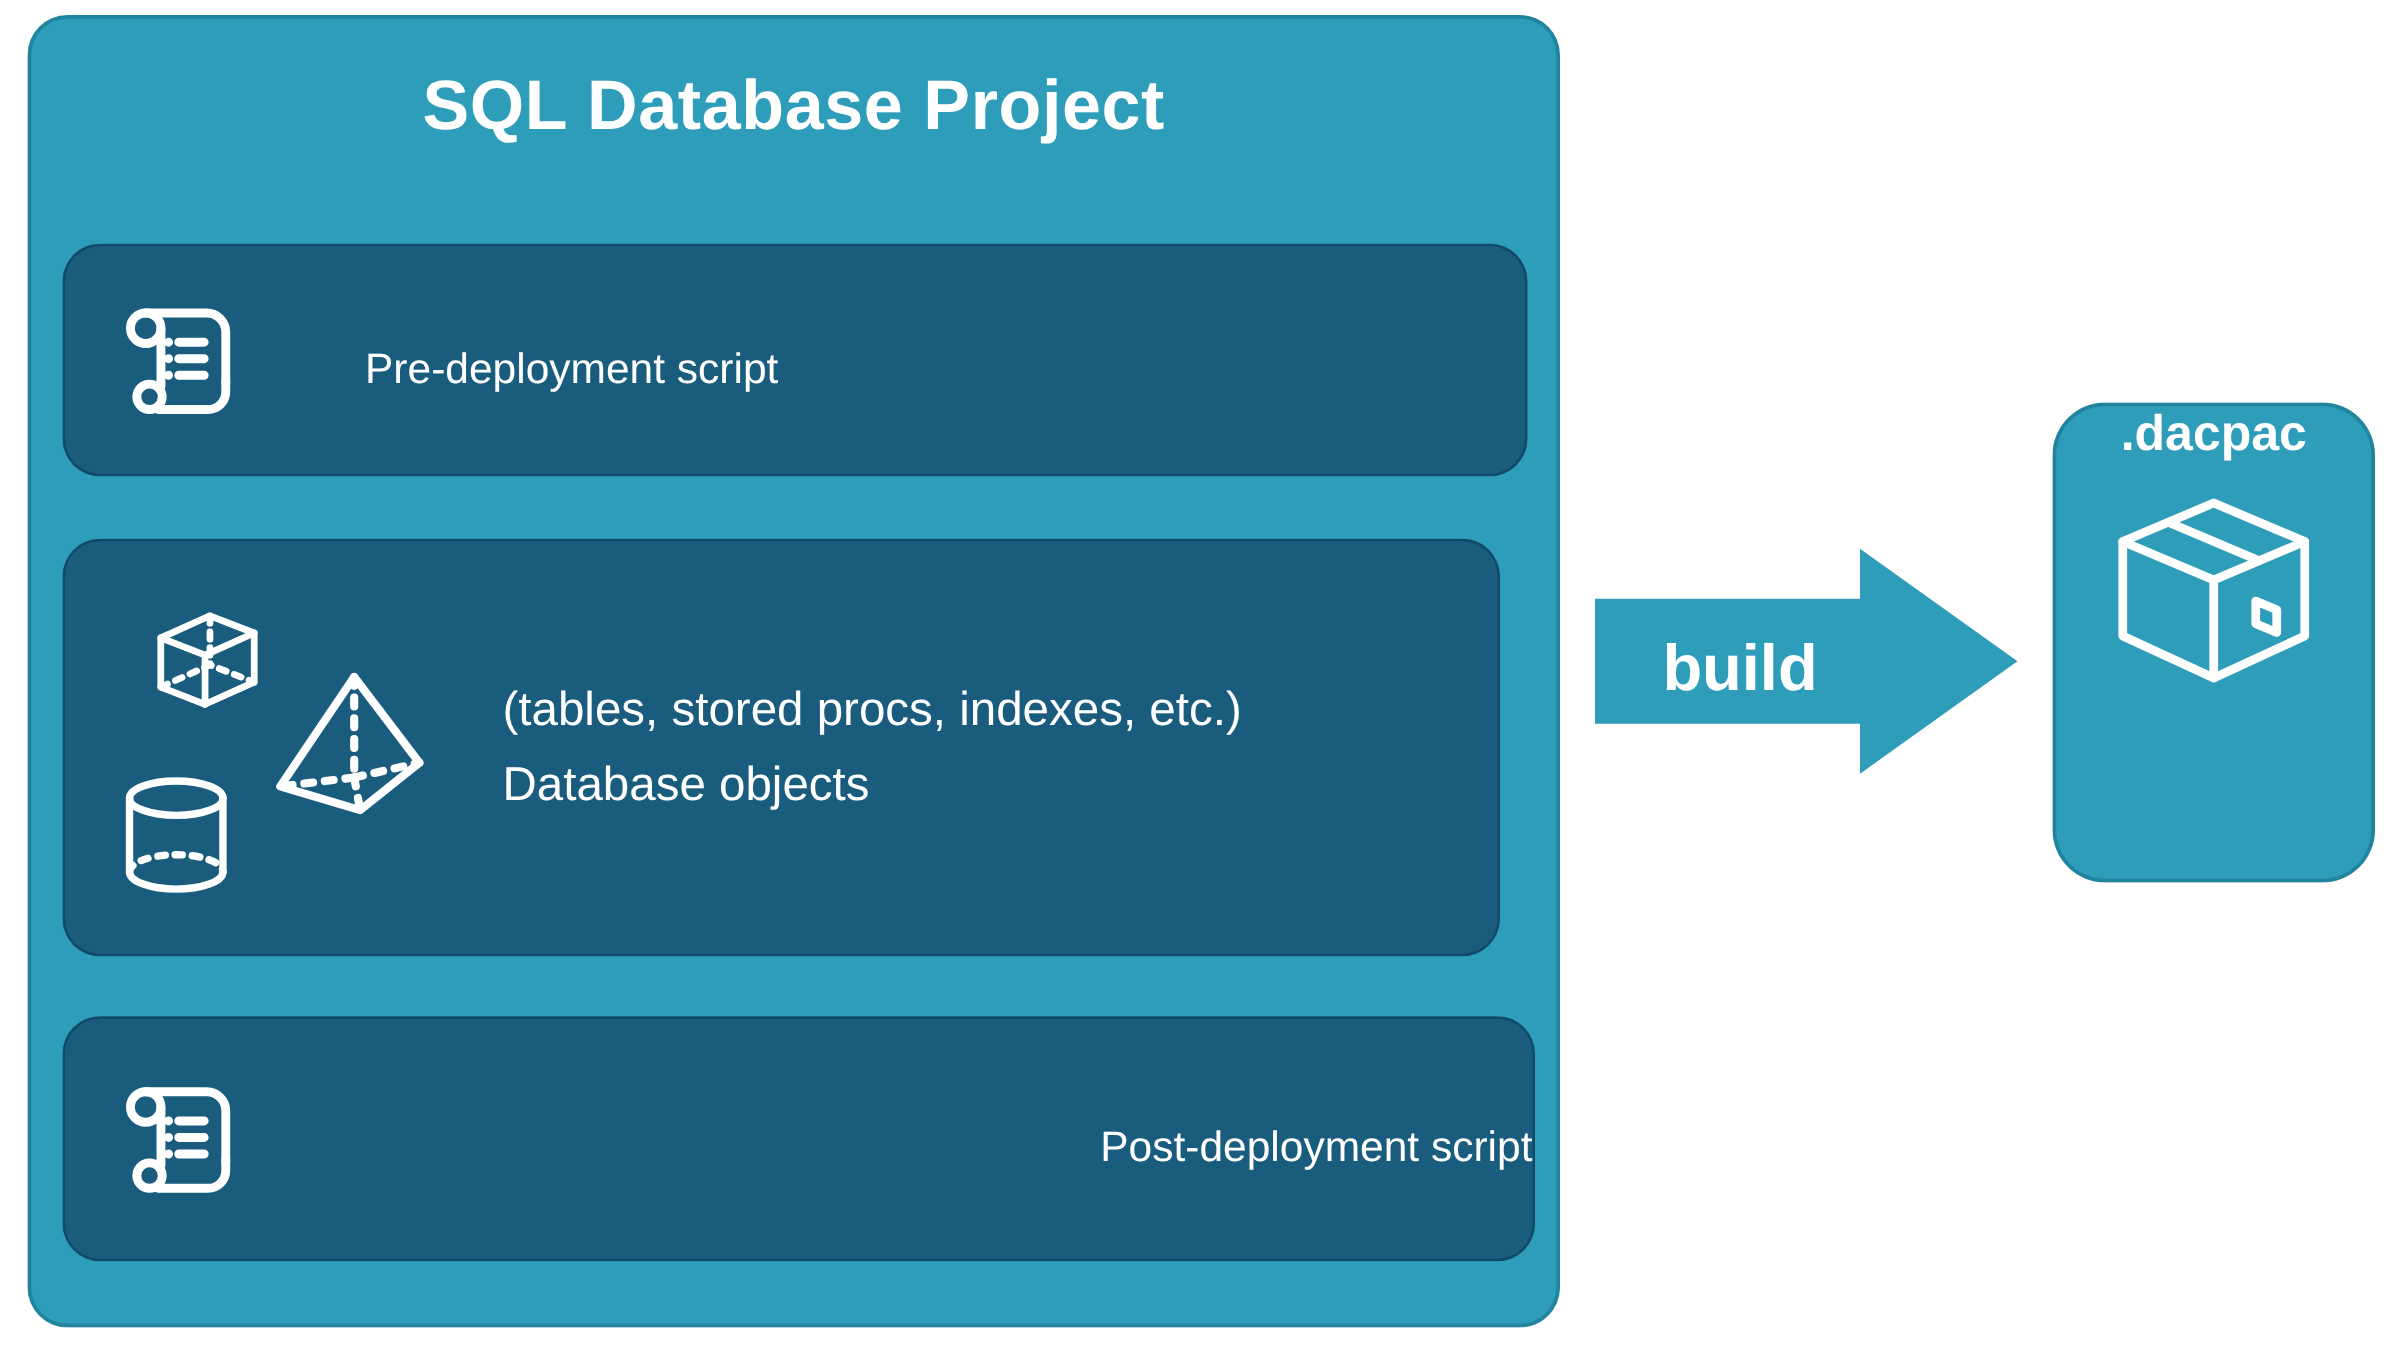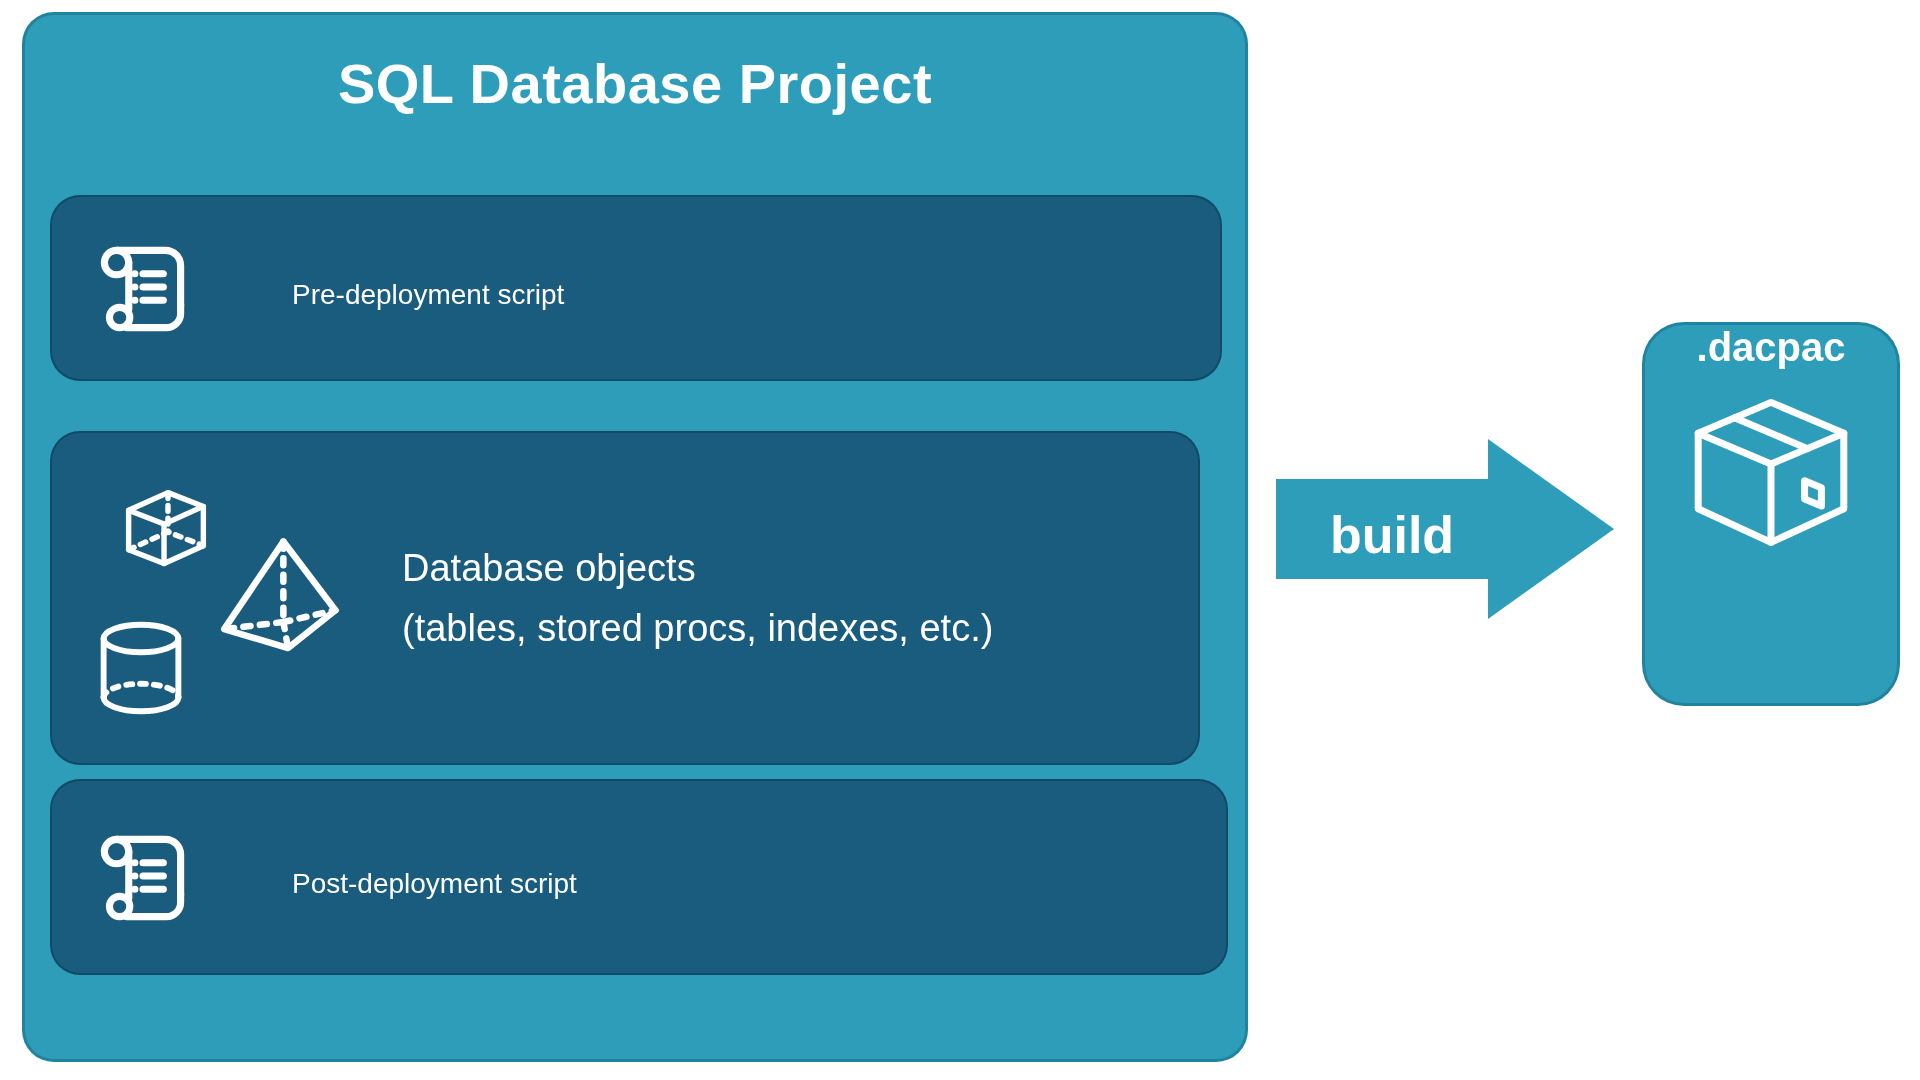--- a/index.html
+++ b/index.html
@@ -21,23 +21,23 @@
   .project-title{
     position:absolute;left:0;top:36px;width:100%;text-align:center;
     font-size:56px;font-weight:700;color:var(--text);letter-spacing:0.5px;
   }
   .inner-box{
     position:absolute;background:var(--dark);border:2px solid rgba(0,40,60,0.35);
     border-radius:30px;box-sizing:border-box;display:flex;align-items:center;
   }
   .box-pre{left:25px;top:180px;width:1172px;height:186px;}
   .box-objects{left:25px;top:416px;width:1150px;height:334px;}
-  .box-post{left:25px;top:764px;width:1178px;height:196px;}
+  .box-post{left:25px;top:798px;width:1178px;height:196px;justify-content:flex-end;}
   .inner-label{
-    margin-left:240px;font-size:28px;font-weight:500;color:var(--text);margin-top:14px;
+    margin-left:240px;font-size:34px;font-weight:500;color:var(--text);margin-top:14px;
   }
   .icon{display:block;position:absolute;}
   .icon svg{display:block;width:100%;height:100%;}
   .scroll-pre,.scroll-post{left:30px;top:50%;transform:translateY(-50%);width:122px;height:122px;}
   .cube{left:55px;top:38px;width:118px;height:118px;}
   .pyramid{left:158px;top:92px;width:142px;height:142px;}
   .cylinder{left:30px;top:178px;width:118px;height:118px;}
   .objects-label{
     margin-left:350px;font-size:38px;font-weight:500;line-height:1.58;color:var(--text);
   }
@@ -109,22 +109,22 @@
       <span class="icon cylinder">
         <svg viewBox="0 0 120 120" fill="none" stroke="#FFFFFF" stroke-width="6" stroke-linecap="round" stroke-linejoin="round">
           <ellipse cx="60" cy="28" rx="38" ry="14"></ellipse>
           <path d="M22 28 V88"></path>
           <path d="M98 28 V88"></path>
           <path d="M22 88 a38 14 0 0 0 76 0"></path>
           <path d="M22 88 a38 14 0 0 1 76 0" stroke-dasharray="6 8"></path>
         </svg>
       </span>
       <div class="objects-label">
+        <div>(tables, stored procs, indexes, etc.)</div>
         <div>Database objects</div>
-        <div>(tables, stored procs, indexes, etc.)</div>
       </div>
     </div>
 
     <div class="inner-box box-post">
       <span class="icon scroll-post">
         <svg viewBox="0 0 120 120" fill="none" stroke="#FFFFFF" stroke-width="7" stroke-linecap="round" stroke-linejoin="round">
           <circle cx="34" cy="35" r="12"></circle>
           <path d="M34 23 H82 a15 15 0 0 1 15 15 v40"></path>
           <path d="M46 35 v46"></path>
           <path d="M97 76 v9 a14 14 0 0 1 -14 14 H44"></path>

